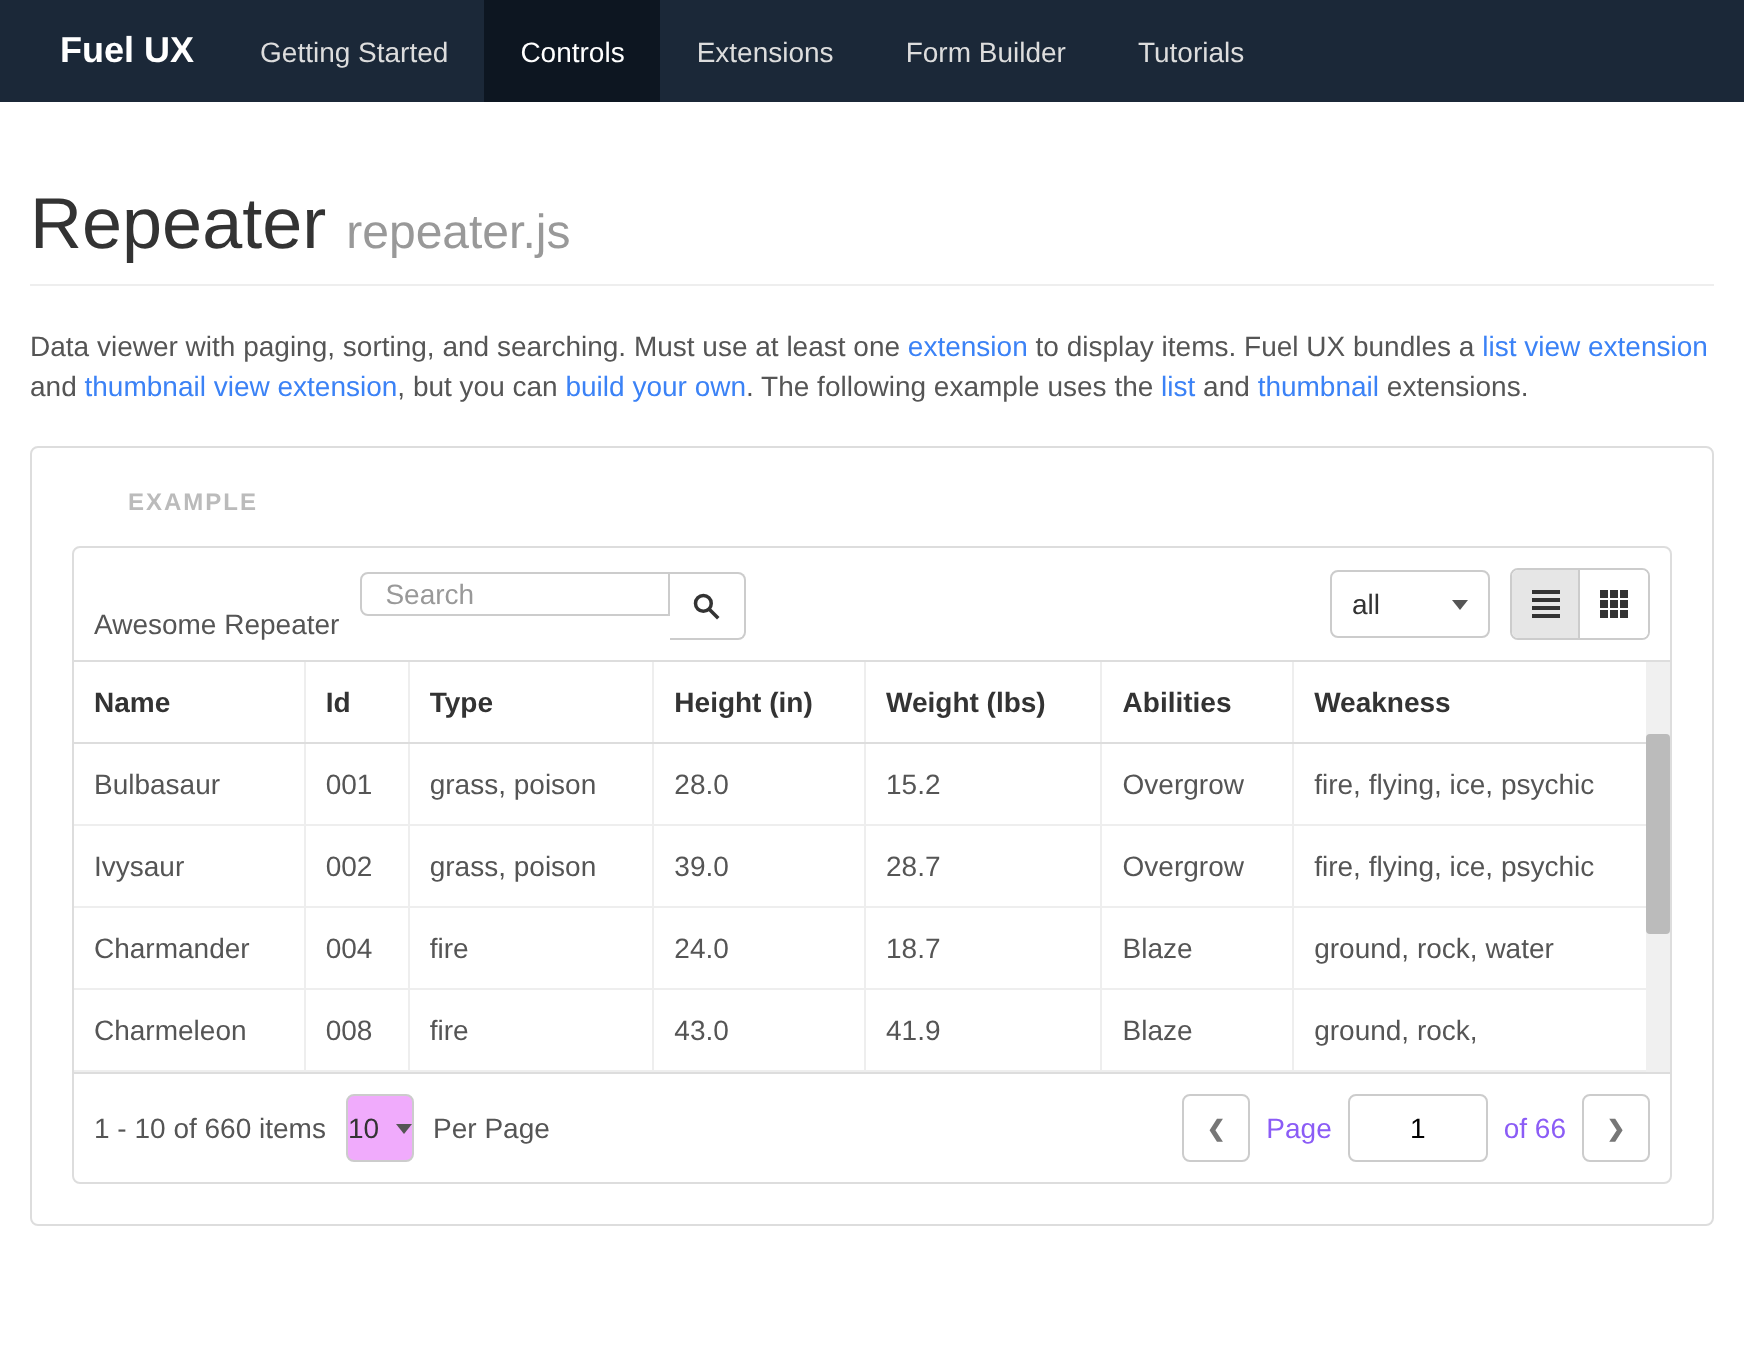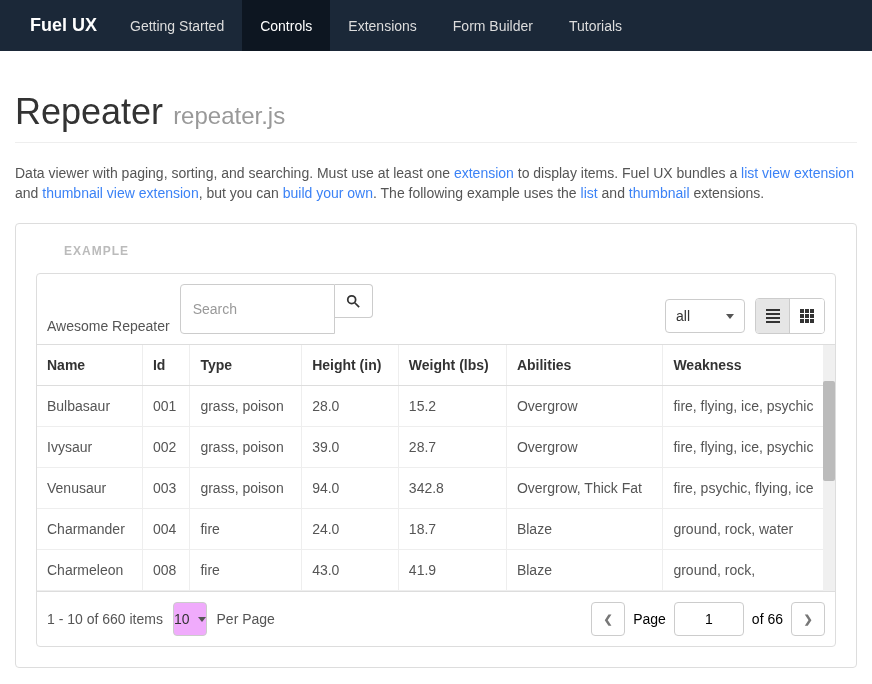--- a/index.html
+++ b/index.html
@@ -20,21 +20,21 @@
 .intro a { color: #3b82f6; text-decoration: none; }
 
 .example-box { border: 1px solid #ddd; border-radius: 4px; padding: 20px; background: #fff; position: relative; }
 .example-label { color: #bbb; font-size: 12px; font-weight: bold; letter-spacing: 1px; margin-bottom: 15px; padding-left: 28px; }
 
 .repeater { border: 1px solid #ddd; border-radius: 4px; }
 .repeater-header { padding: 10px; display: flex; align-items: flex-end; border-bottom: 1px solid #ddd; }
 .repeater-title { font-size: 14px; color: #555; margin-right: 10px; }
 
 .search-group { display: flex; }
-.search-input { width: 155px; height: 50px; padding: 6px 12px; border: 1px solid #ccc; border-radius: 4px 0 0 4px; font-size: 14px; }
+.search-input { width: 155px; height: 22px; padding: 6px 12px; border: 1px solid #ccc; border-radius: 4px 0 0 4px; font-size: 14px; }
 .search-input::placeholder { color: #999; }
 .search-btn { width: 38px; height: 34px; border: 1px solid #ccc; border-left: none; border-radius: 0 4px 4px 0; background: #fff; cursor: pointer; display: flex; align-items: center; justify-content: center; }
 
 .header-right { margin-left: auto; display: flex; align-items: center; gap: 10px; }
 .filter-select { width: 80px; height: 34px; border: 1px solid #ccc; border-radius: 4px; background: #fff; padding: 6px 10px; display: flex; align-items: center; justify-content: space-between; cursor: pointer; }
 .caret { width: 0; height: 0; border-left: 4px solid transparent; border-right: 4px solid transparent; border-top: 5px solid #555; }
 
 .view-btns { display: flex; border: 1px solid #ccc; border-radius: 4px; overflow: hidden; }
 .view-btn { width: 34px; height: 34px; background: #fff; border: none; cursor: pointer; display: flex; align-items: center; justify-content: center; }
 .view-btn:first-child { border-right: 1px solid #ccc; }
@@ -48,21 +48,21 @@
 .scroll-track { position: absolute; right: 0; top: 0; width: 12px; height: 100%; background: #f0f0f0; }
 .scroll-thumb { position: absolute; right: 0; top: 36px; width: 12px; height: 100px; background: #bbb; border-radius: 2px; }
 
 .repeater-footer { padding: 10px; border-top: 1px solid #ddd; display: flex; align-items: center; }
 .items-info { color: #555; margin-right: 10px; }
 .page-size { display: flex; align-items: center; height: 34px; border: 1px solid #ccc; border-radius: 4px; background: #f0abfc; padding: 0 0; gap: 8px; cursor: pointer; }
 .per-page-label { margin-left: 10px; color: #555; }
 .footer-right { margin-left: auto; display: flex; align-items: center; gap: 8px; }
 .page-btn { width: 34px; height: 34px; border: 1px solid #ccc; border-radius: 4px; background: #fff; cursor: pointer; display: flex; align-items: center; justify-content: center; color: #555; }
 .page-input { width: 70px; height: 34px; border: 1px solid #ccc; border-radius: 4px; text-align: center; font-size: 14px; }
-.page-label { color: #000000; }
+.page-label { color: #8b5cf6; }
 
 .icon-search { width: 14px; height: 14px; }
 .icon-list-lines { display: flex; flex-direction: column; gap: 2px; }
 .icon-list-lines span { width: 14px; height: 2px; background: #333; }
 .icon-grid { display: grid; grid-template-columns: repeat(3, 4px); grid-template-rows: repeat(3, 4px); gap: 1px; }
 .icon-grid span { background: #333; }
 .chevron { font-size: 11px; color: #777; font-weight: bold; }
 </style>
 </head>
 <body>
@@ -157,29 +157,20 @@
               <tr>
                 <td>Ivysaur</td>
                 <td>002</td>
                 <td>grass, poison</td>
                 <td>39.0</td>
                 <td>28.7</td>
                 <td>Overgrow</td>
                 <td>fire, flying, ice, psychic</td>
               </tr>
               <tr>
-                <td>Venusaur</td>
-                <td>003</td>
-                <td>grass, poison</td>
-                <td>94.0</td>
-                <td>342.8</td>
-                <td>Overgrow, Thick Fat</td>
-                <td>fire, psychic, flying, ice</td>
-              </tr>
-              <tr>
                 <td>Charmander</td>
                 <td>004</td>
                 <td>fire</td>
                 <td>24.0</td>
                 <td>18.7</td>
                 <td>Blaze</td>
                 <td>ground, rock, water</td>
               </tr>
               <tr>
                 <td>Charmeleon</td>

